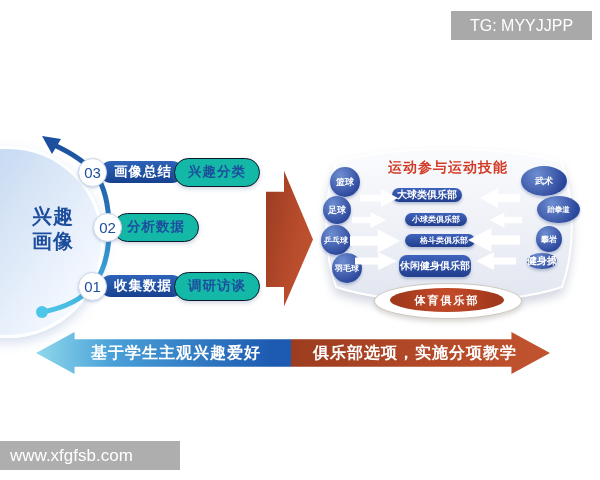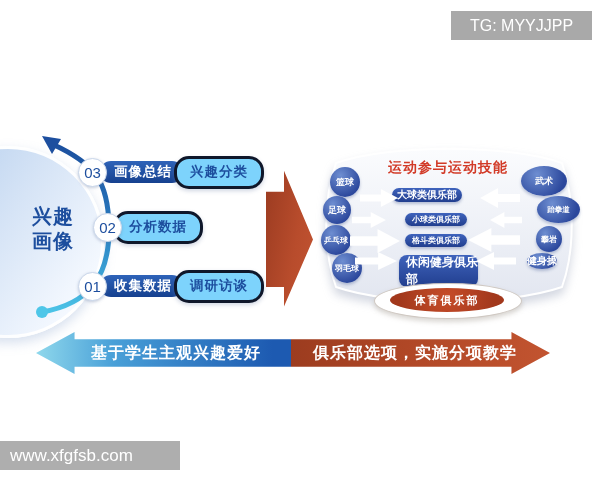--- a/index.html
+++ b/index.html
@@ -32,22 +32,22 @@
     color:#1d4e9e;font-size:15px;font-weight:normal;display:flex;align-items:center;justify-content:center;
     z-index:3;box-shadow:0 1px 3px rgba(100,120,160,.35);
   }
   .bpill{
     margin-left:-7px;height:22px;padding:0 11px 0 14px;border-radius:11px;
     background:linear-gradient(180deg,#2e63b9,#16418f);
     color:#ffffff;font-size:13.5px;font-weight:bold;letter-spacing:1px;
     display:flex;align-items:center;z-index:1;
   }
   .wpill{
-    margin-left:-9px;height:27px;padding:0 13px;border-radius:15px;background:#7dd3fc;
-    border:3px solid #0f172a;box-shadow:0 2px 4px rgba(100,120,160,.3);
+    margin-left:-9px;height:27px;padding:0 13px;border-radius:15px;background:#14b8a6;
+    border:1px solid #0f172a;box-shadow:0 2px 4px rgba(100,120,160,.3);
     color:#1d4e9e;font-size:13.5px;font-weight:bold;letter-spacing:1px;
     display:flex;align-items:center;z-index:2;
   }
   
   .mid-arrow{
     position:absolute;left:264px;top:168px;width:50px;height:140px;z-index:2;
     background:linear-gradient(100deg,#993a20 0%,#b84c2c 60%,#c25432 100%);
     clip-path:polygon(4% 17%,40% 17%,40% 2%,98% 51%,40% 99%,40% 85%,4% 85%);
   }
   
@@ -72,22 +72,22 @@
   .bub-panyan{left:536px;top:226px;width:26px;height:26px;font-size:8px;}
   .bub-jianshen{left:527px;top:253px;width:30px;height:16px;font-size:10px;}
   .club{
     position:absolute;z-index:2;border-radius:8px;color:#ffffff;font-weight:bold;
     display:flex;align-items:center;justify-content:center;
     background:linear-gradient(180deg,#3f63bc,#213e8e);
     box-shadow:0 2px 3px rgba(90,110,160,.4);
   }
   .club-1{left:392px;top:188px;width:70px;height:14px;font-size:10px;}
   .club-2{left:405px;top:213px;width:62px;height:13px;font-size:8px;}
-  .club-3{left:405px;top:234px;width:62px;height:13px;font-size:8px;}
-  .club-4{left:399px;top:255px;width:72px;height:32px;font-size:12px;padding-left:7px;}
+  .club-3{left:405px;top:234px;width:62px;height:13px;font-size:8px;padding-left:8px;}
+  .club-4{left:399px;top:255px;width:72px;height:22px;font-size:10px;}
   .warr{position:absolute;background:#ffffff;z-index:2;
     filter:drop-shadow(1px 2px 2px rgba(140,155,185,.55));}
   .warr-r{clip-path:polygon(0 30%,55% 30%,55% 0,100% 50%,55% 100%,55% 70%,0 70%);}
   .warr-l{clip-path:polygon(100% 30%,45% 30%,45% 0,0 50%,45% 100%,45% 70%,100% 70%);}
   .la1{left:360px;top:189px;width:38px;height:18px;}
   .la2{left:352px;top:212px;width:34px;height:16px;}
   .la3{left:350px;top:229px;width:50px;height:24px;}
   .la4{left:355px;top:252px;width:42px;height:18px;}
   .ra1{left:480px;top:188px;width:40px;height:20px;}
   .ra2{left:490px;top:212px;width:32px;height:16px;}

